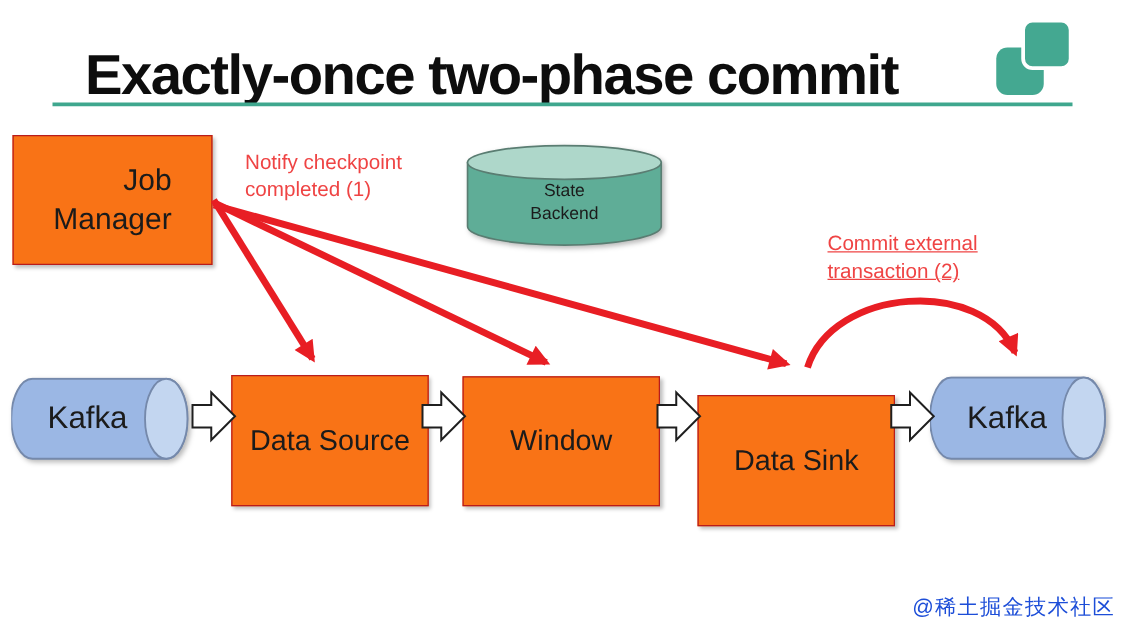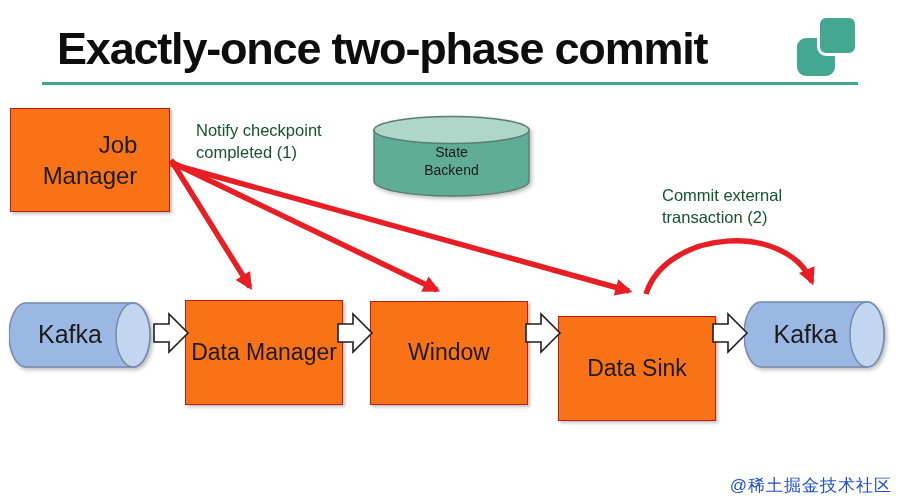--- a/index.html
+++ b/index.html
@@ -1,21 +1,21 @@
 <!DOCTYPE html>
 <html><head>
 <meta charset="utf-8">
 <style>
   html,body { margin:0; padding:0; background:#ffffff; }
   .slide {
     position:relative; width:900px; height:504px; background:#ffffff;
     overflow:hidden; font-family:"Liberation Sans", sans-serif;
   }
   .page-title {
-    position:absolute; left:52px; top:18px; margin:5px;
+    position:absolute; left:52px; top:18px; margin:16px;
     font-size:45px; font-weight:700; letter-spacing:-1.2px; color:#0d0d0d;
     white-space:nowrap;
   }
   .title-underline {
     position:absolute; left:42px; top:82px; width:816px; height:3px;
     background:#3fa78e;
   }
   .brand-logo { position:absolute; left:790px; top:10px; width:72px; height:70px; }
   .logo-sq {
     position:absolute; width:38px; height:38px; border-radius:9px;
@@ -44,25 +44,25 @@
     text-align:center; color:#1b1b1b; font-size:25px; line-height:1.25; pointer-events:none;
   }
   .cyl-state-backend { left:373px; top:115px; width:157px; height:83px; }
   .cyl-state-backend .cyl-label { font-size:14px; padding-top:10px; }
   .cyl-kafka-in  { left:9px;   top:302px; width:142px; height:66px; }
   .cyl-kafka-in  .cyl-label { padding-right:20px; }
   .cyl-kafka-out { left:744px; top:301px; width:141px; height:67px; }
   .cyl-kafka-out .cyl-label { padding-right:18px; }
 
   .annotation {
-    position:absolute; color:#14532d; font-size:16.5px; line-height:1.36;
+    position:absolute; color:#ef4444; font-size:16.5px; line-height:1.36;
     white-space:pre-line;
   }
   .annotation-notify { left:196px; top:119px; }
-  .annotation-commit { left:662px; top:184px; }
+  .annotation-commit { left:662px; top:184px;text-decoration:underline; }
 
   .arrows-layer { position:absolute; left:0; top:0; width:900px; height:504px; pointer-events:none; }
 
   .watermark {
     position:absolute; right:8px; top:474px; font-size:17px; color:#1d4ed8;
     letter-spacing:1px;
   }
 </style>
 </head>
 <body>
@@ -98,21 +98,21 @@
 
   <div class="cyl cyl-kafka-in">
     <svg width="142" height="66" viewBox="0 0 142 66">
       <path d="M 17,1 H 124 A 17,32 0 0 1 124,65 H 17 A 17,32 0 0 1 17,1 Z" fill="#9bb7e4" stroke="#7589ab" stroke-width="1.5"></path>
       <ellipse cx="124" cy="33" rx="17" ry="32" fill="#c3d6f0" stroke="#7589ab" stroke-width="1.5"></ellipse>
     </svg>
     <div class="cyl-label">Kafka</div>
   </div>
 
   <div class="box box-data-source">
-    <span>Data Manager</span>
+    <span>Data Source</span>
   </div>
 
   <div class="box box-window">
     <span>Window</span>
   </div>
 
   <div class="box box-data-sink">
     <span>Data Sink</span>
   </div>
 

